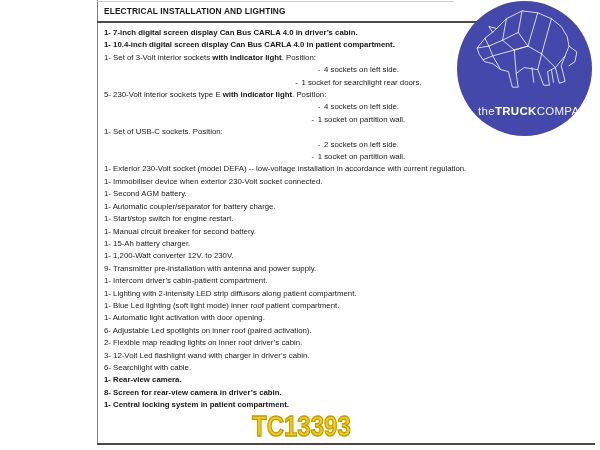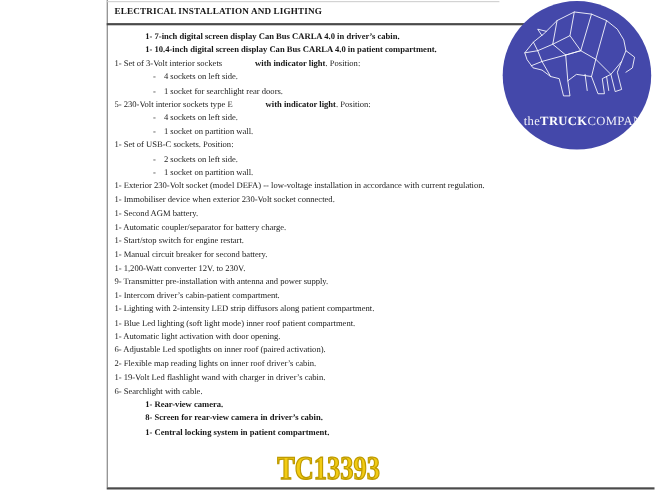--- a/index.html
+++ b/index.html
@@ -1,31 +1,31 @@
 <!DOCTYPE html>
 <html><head>
 <meta charset="utf-8">
 <style>
   html,body{margin:0;padding:0;background:#ffffff;}
   #stage{
     position:relative;width:600px;height:450px;background:#ffffff;
-    overflow:hidden;font-family:Liberation Serif, serif;color:#202020;
+    overflow:hidden;font-family:Liberation Sans, sans-serif;color:#202020;
   }
   .vline{position:absolute;left:97px;top:0;width:1px;height:443px;background:#7d7d7d;}
   .topline{position:absolute;left:97px;top:1px;width:357px;height:1px;background:#cfcfcf;}
   .header{
     position:absolute;left:104px;top:6px;font-size:8.3px;font-weight:bold;
     letter-spacing:.15px;color:#161616;white-space:pre;
   }
   .header-rule{position:absolute;left:97px;top:21px;width:420px;height:2px;background:#4a4a4a;}
   .bottom-rule{position:absolute;left:97px;top:443px;width:498px;height:2px;background:#4a4a4a;}
   .list{position:absolute;left:104px;top:27px;width:470px;}
   .line{height:12.42px;line-height:12.42px;font-size:7.8px;white-space:pre;}
-  .line .b{font-weight:bold;color:#161616;margin-left:28px;}
-  .line.sub{padding-left:35px;}
+  .line .b{font-weight:bold;color:#161616;}
+  .line.sub{padding-left:35px;text-align:center;}
   .dash{display:inline-block;width:10px;}
   .watermark{
     position:absolute;left:252px;top:409px;z-index:8;
     font-size:30px;font-weight:bold;letter-spacing:0;
     transform:scaleX(0.8);transform-origin:left top;
     -webkit-text-stroke:1.3px #bf9b00;
     mix-blend-mode:multiply;white-space:pre;
   }
   .logo-circle{
     position:absolute;left:457px;top:1px;width:135px;height:135px;border-radius:50%;
@@ -62,29 +62,30 @@
       <div class="line sub"><span class="dash">-</span><span>1 socket on partition wall.</span></div>
       <div class="line"><span>1- Set of USB-C sockets. Position:</span></div>
       <div class="line sub"><span class="dash">-</span><span>2 sockets on left side.</span></div>
       <div class="line sub"><span class="dash">-</span><span>1 socket on partition wall.</span></div>
       <div class="line"><span>1- Exterior 230-Volt socket (model DEFA) -- low-voltage installation in accordance with current regulation.</span></div>
       <div class="line"><span>1- Immobiliser device when exterior 230-Volt socket connected.</span></div>
       <div class="line"><span>1- Second AGM battery.</span></div>
       <div class="line"><span>1- Automatic coupler/separator for battery charge.</span></div>
       <div class="line"><span>1- Start/stop switch for engine restart.</span></div>
       <div class="line"><span>1- Manual circuit breaker for second battery.</span></div>
+      <div class="line"><span>1- 15-Ah battery charger.</span></div>
       <div class="line"><span>1- 1,200-Watt converter 12V. to 230V.</span></div>
       <div class="line"><span>9- Transmitter pre-installation with antenna and power supply.</span></div>
       <div class="line"><span>1- Intercom driver’s cabin-patient compartment.</span></div>
       <div class="line"><span>1- Lighting with 2-intensity LED strip diffusors along patient compartment.</span></div>
       <div class="line"><span>1- Blue Led lighting (soft light mode) inner roof patient compartment.</span></div>
       <div class="line"><span>1- Automatic light activation with door opening.</span></div>
       <div class="line"><span>6- Adjustable Led spotlights on inner roof (paired activation).</span></div>
       <div class="line"><span>2- Flexible map reading lights on inner roof driver’s cabin.</span></div>
-      <div class="line"><span>1- 19-Volt Led flashlight wand with charger in driver’s cabin.</span></div>
+      <div class="line"><span>3- 12-Volt Led flashlight wand with charger in driver’s cabin.</span></div>
       <div class="line"><span>6- Searchlight with cable.</span></div>
       <div class="line"><span class="b">1- Rear-view camera.</span></div>
       <div class="line"><span class="b">8- Screen for rear-view camera in driver’s cabin.</span></div>
       <div class="line"><span class="b">1- Central locking system in patient compartment.</span></div>
     </div>
 
   <div class="bottom-rule"></div>
 
   <div class="watermark" style="color: rgb(242, 203, 18); -webkit-text-stroke: 1.3px rgb(191, 155, 0);">TC13393</div>
 

